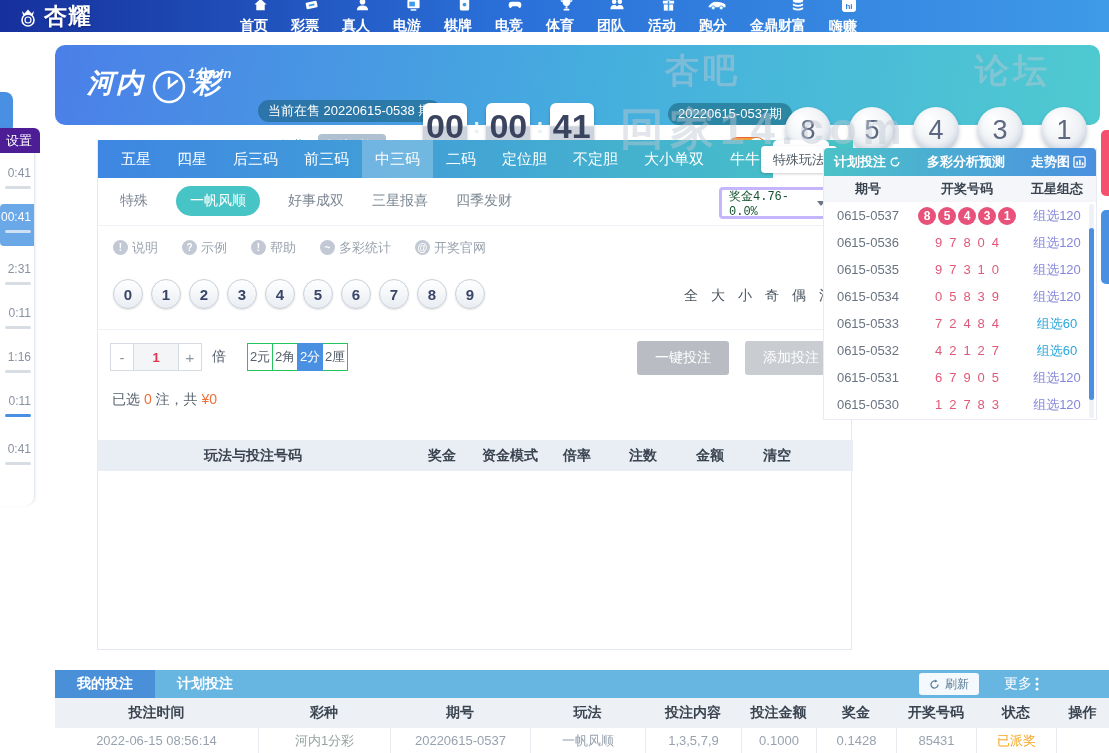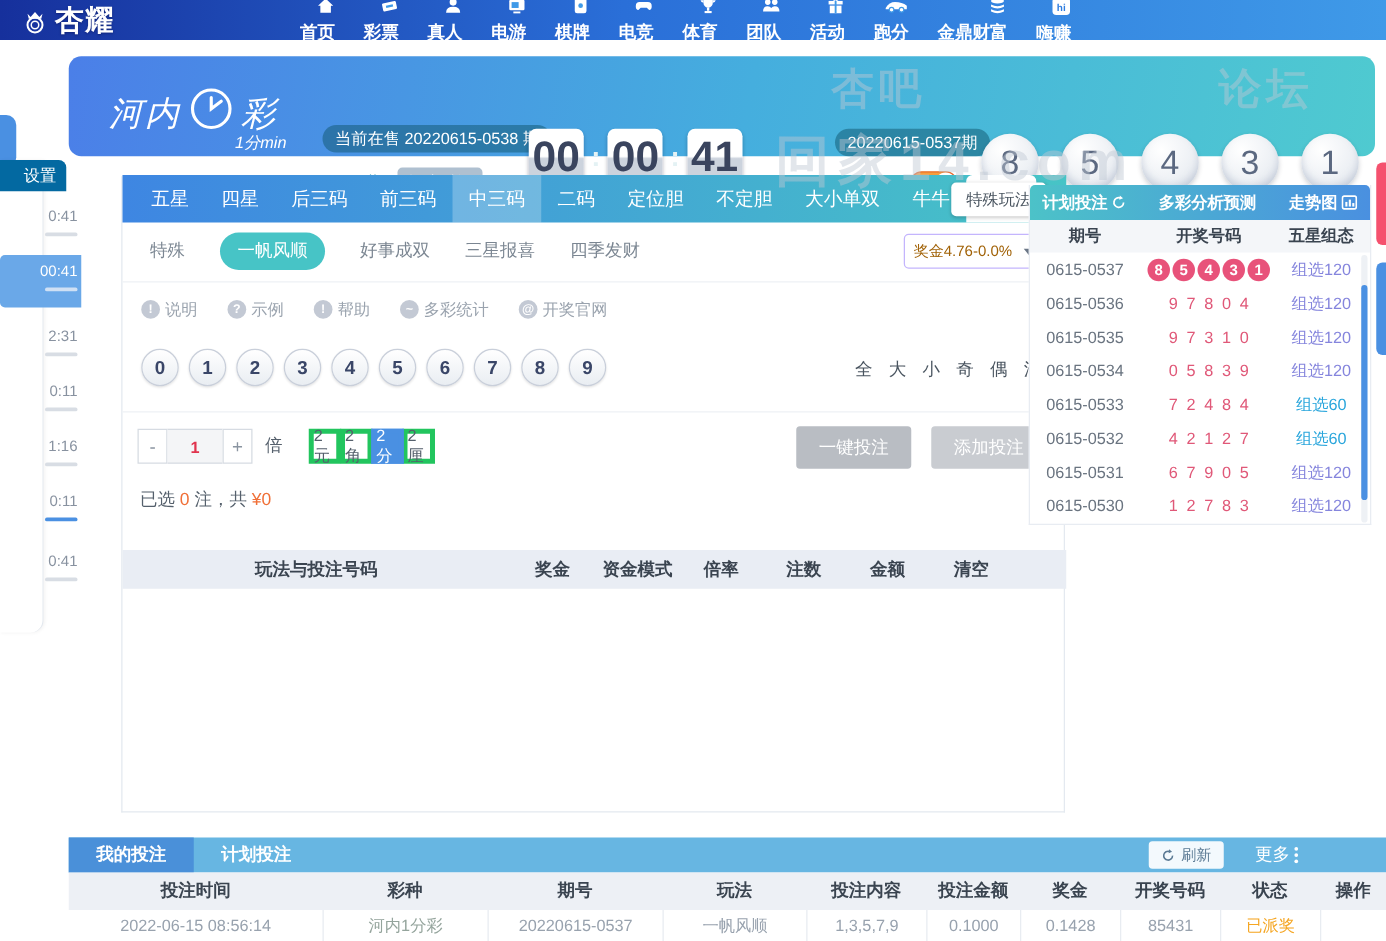--- a/index.html
+++ b/index.html
@@ -18,21 +18,21 @@
 
   
   .wm{pointer-events:none;color:rgba(190,200,210,.45);font-weight:bold;z-index:50;}
   .wm1{left:665px;top:48px;font-size:34px;letter-spacing:4px;}
   .wm2{left:975px;top:48px;font-size:34px;letter-spacing:4px;}
   .wm3{left:620px;top:100px;font-size:44px;letter-spacing:6px;}
 
   
   .header{left:55px;top:45px;width:1045px;height:80px;border-radius:10px;
     background:linear-gradient(100deg,#4b7fe8 0%,#45aede 52%,#4fcad0 100%);}
-  .hn-logo{left:32px;top:20px;display:flex;align-items:flex-end;color:#fff;font-style:italic;font-weight:normal;}
+  .hn-logo{left:32px;top:20px;display:flex;color:#fff;font-style:italic;font-weight:bold;}
   .hn-name{font-size:27px;letter-spacing:2px;}
   .hn-sub{font-size:13px;margin-left:-34px;margin-bottom:-14px;}
   .pill-dark{background:rgba(15,85,110,.5);color:#fff;font-size:13px;border-radius:11px;height:22px;
     display:inline-flex;align-items:center;padding:0 10px;}
   .btn-fav{left:203px;top:89px;background:#fff;color:#2e9aa8;font-size:13px;border-radius:4px;height:24px;
     display:inline-flex;align-items:center;padding:0 8px;cursor:pointer;}
   .btn-time{left:263px;top:89px;background:rgba(110,140,170,.55);color:#fff;font-size:13px;border-radius:4px;height:24px;
     display:inline-flex;align-items:center;padding:0 8px;cursor:pointer;}
   .flipgrp{left:368px;top:58px;display:flex;align-items:center;gap:6px;}
   .flip{width:44px;height:46px;border-radius:6px;background:linear-gradient(#ffffff 48%,#ccd3dd 52%);
@@ -47,65 +47,65 @@
   .hballs{left:730px;top:62px;display:flex;gap:18px;}
   .hball{width:46px;height:46px;border-radius:50%;
     background:radial-gradient(circle at 35% 28%,#ffffff 0%,#eef1f5 55%,#dde2ea 100%);
     box-shadow:inset 0 -4px 6px rgba(140,155,180,.35),0 2px 4px rgba(0,20,40,.2);
     color:#5b6880;font-size:27px;display:flex;align-items:center;justify-content:center;}
 
   
   .side-ico{left:0;top:92px;width:13px;height:42px;background:#4a90e2;border-radius:0 8px 8px 0;}
   .sidebar{left:0;top:128px;width:34px;height:378px;background:#fff;border-right:1px solid #e3e8ef;
     border-radius:0 0 10px 0;box-shadow:1px 0 3px rgba(0,0,0,.05);}
-  .side-head{left:0;top:0;width:34px;height:25px;background:#0369a1;color:#fff;font-size:13px;
-    display:flex;align-items:center;padding-left:19px;border-radius:0 6px 0 0;cursor:pointer;}
-  .side-item{left:0;width:34px;height:42px;font-size:12px;color:#8892a0;cursor:pointer;padding-left:31px;}
+  .side-head{left:0;top:0;width:34px;height:25px;background:#4c1d95;color:#fff;font-size:13px;
+    display:flex;align-items:center;padding-left:6px;border-radius:0 6px 0 0;cursor:pointer;}
+  .side-item{left:0;width:34px;height:42px;font-size:12px;color:#8892a0;cursor:pointer;}
   .side-item .t{position:absolute;right:3px;top:6px;}
   .side-item .p{position:absolute;right:3px;top:26px;width:26px;height:3px;border-radius:2px;background:#d8dde4;}
   .side-item.active{background:#6aa8e8;color:#fff;border-radius:4px 0 0 4px;}
   .side-item.active .p{background:#cfe0f4;}
   .side-item .p.blue{background:#4a90e2;}
 
   
   .main-card{left:62px;top:141px;width:755px;height:509px;background:#fff;
     border:1px solid #e4e9f0;border-top:none;box-sizing:border-box;margin-left:35px;}
   .tabbar{left:0;top:-1px;width:755px;height:38px;display:flex;align-items:stretch;
     background:linear-gradient(90deg,#3e86e2,#47c4c6);padding-left:10px;box-sizing:border-box;}
   .play-tab{display:flex;align-items:center;padding:0 13px;color:#fff;font-size:15px;cursor:pointer;}
   .play-tab.hl{background:rgba(255,255,255,.25);}
   .play-tab.active{background:#fff;color:#5a6470;border-radius:5px 5px 0 0;}
   .btn-special{right:14px;top:5px;height:27px;background:#fff;border-radius:4px;color:#4a5560;font-size:13px;
     display:inline-flex;align-items:center;padding:0 12px;box-shadow:0 1px 3px rgba(0,0,0,.2);cursor:pointer;}
   .subrow{left:0;top:37px;width:755px;height:46px;display:flex;align-items:center;gap:28px;padding-left:22px;box-sizing:border-box;}
   .sub-tab{font-size:14px;color:#7b8692;cursor:pointer;}
   .sub-tab.active{background:#47c4c6;color:#fff;border-radius:16px;padding:6px 14px;}
-  .bonus-select{right:16px;top:46px;width:96px;height:26px;border:1px solid #c4b5fd;border-radius:4px;background:#fff;
-    display:flex;align-items:center;justify-content:space-between;padding:0 7px;font-size:12px;color:#a16207;cursor:pointer;}
+  .bonus-select{right:16px;top:46px;width:96px;height:26px;border:3px solid #c4b5fd;border-radius:4px;background:#fff;
+    display:flex;align-items:center;justify-content:space-between;padding:0 7px;font-size:12px;color:#14532d;cursor:pointer;font-family:Liberation Mono, monospace;}
   .chev{width:0;height:0;border-left:4px solid transparent;border-right:4px solid transparent;border-top:5px solid #6a7686;}
   .inforow{left:0;top:84px;width:755px;height:44px;border-top:1px solid #eef1f5;display:flex;align-items:center;
     gap:24px;padding-left:15px;box-sizing:border-box;}
   .ilink{display:flex;align-items:center;gap:4px;font-size:13px;color:#9aa3ae;cursor:pointer;}
   .cicon{width:15px;height:15px;border-radius:50%;background:#c3c9d4;color:#fff;font-size:10px;font-weight:bold;
     display:inline-flex;align-items:center;justify-content:center;}
   .numrow{left:15px;top:138px;display:flex;gap:8px;}
   .numball{width:28px;height:28px;border-radius:50%;border:1px solid #c9cfda;
     background:linear-gradient(#ffffff,#e9edf2);box-shadow:0 1px 2px rgba(0,0,0,.12);
     color:#3a4668;font-size:15px;font-weight:bold;display:flex;align-items:center;justify-content:center;cursor:pointer;}
   .quick{right:18px;top:146px;display:flex;gap:13px;font-size:14px;color:#4a5560;}
   .quick span{cursor:pointer;}
   .ctrl-divider{left:0;top:188px;width:755px;height:1px;background:#eef1f5;}
   .controls{left:12px;top:202px;display:flex;align-items:center;gap:0;}
   .stepbtn{width:24px;height:28px;border:1px solid #d6dbe2;background:#fff;color:#8a94a0;font-size:15px;
     display:flex;align-items:center;justify-content:center;cursor:pointer;box-sizing:border-box;}
   .stepval{width:44px;height:28px;border:1px solid #d6dbe2;border-left:none;border-right:none;background:#f4f5f7;
     color:#e0344e;font-size:13px;font-weight:bold;text-align:center;box-sizing:border-box;outline:none;font-family:inherit;}
   .beilabel{font-size:14px;color:#55606c;margin-left:10px;}
   .units{display:flex;margin-left:22px;}
-  .unit{width:26px;height:28px;border:4px solid #22c55e;margin-left:-1px;background:#fff;color:#55606c;font-size:13px;
+  .unit{width:26px;height:28px;border:1px solid #22c55e;margin-left:-1px;background:#fff;color:#55606c;font-size:13px;
     display:flex;align-items:center;justify-content:center;cursor:pointer;box-sizing:border-box;}
   .unit.active{background:#4a90e2;border-color:#4a90e2;color:#fff;z-index:2;}
   .bigbtn{width:92px;height:34px;border-radius:3px;color:#fff;font-size:14px;
     display:flex;align-items:center;justify-content:center;cursor:pointer;}
   .btn-onekey{right:122px;top:200px;background:#b9bdc3;}
   .btn-addbet{right:14px;top:200px;background:#c9ccd1;}
   .summary{left:14px;top:250px;font-size:14px;color:#55606c;}
   .summary .o{color:#f07038;}
 
   .bet-table-head{left:0;top:299px;width:755px;height:31px;background:#e9edf4;display:flex;align-items:center;

